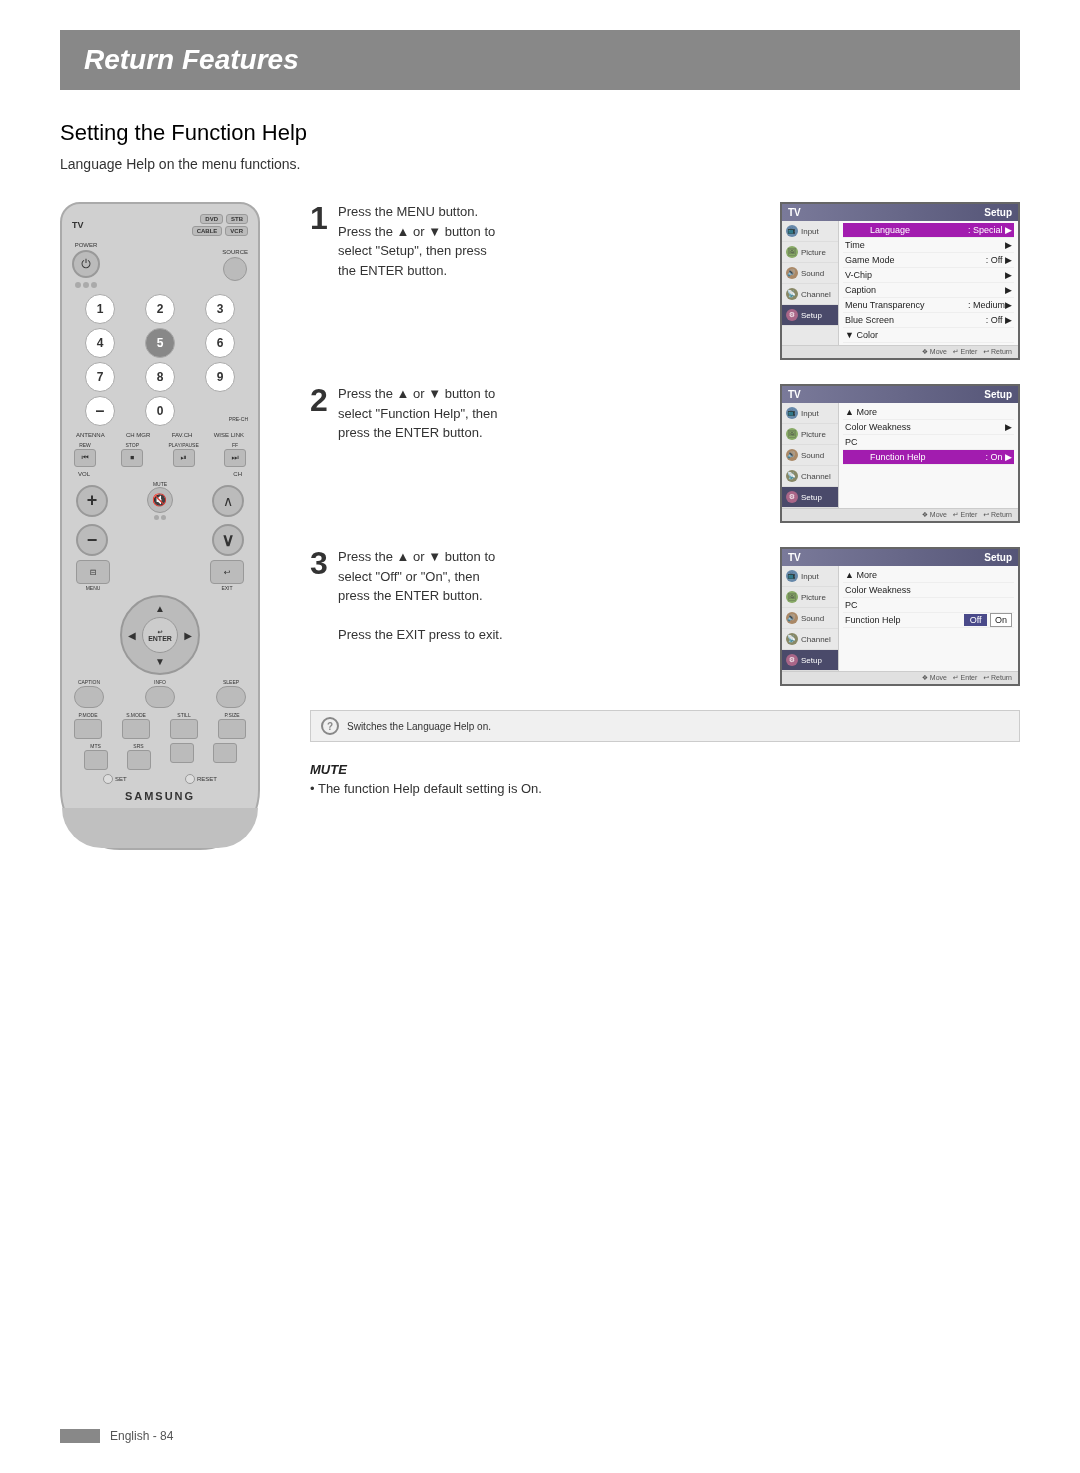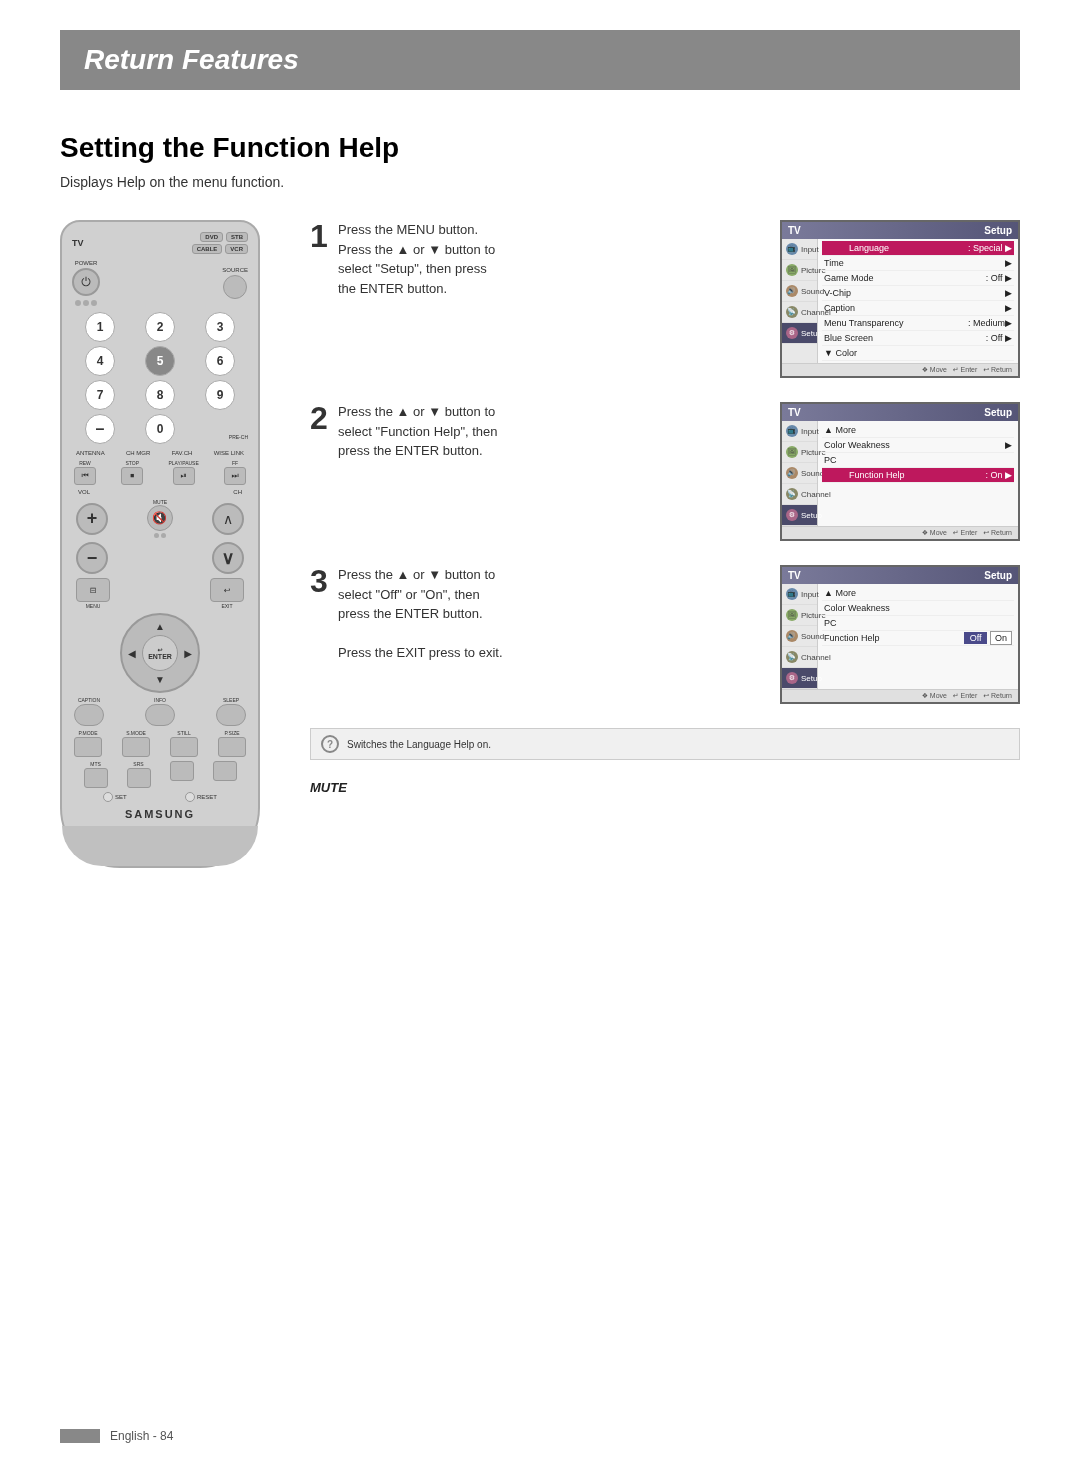--- a/index.html
+++ b/index.html
@@ -21,23 +21,23 @@
     }
     .header-banner h1 {
       font-size: 28px;
       font-weight: bold;
       color: #fff;
       font-style: italic;
     }
 
     
     .section-title {
-      margin: 42px 60px 10px 60px;
-      font-size: 28px;
-      font-weight: bold;
+      margin: 30px 60px 10px 60px;
+      font-size: 22px;
+      font-weight: normal;
       color: #000;
     }
     .section-desc {
       margin: 0 60px 30px 60px;
       font-size: 14px;
       color: #333;
     }
 
     
     .main-content {
@@ -399,21 +399,21 @@
       display: flex;
       justify-content: space-between;
       padding: 3px 6px;
       font-weight: bold;
       font-size: 10px;
     }
     .tv-body {
       display: flex;
     }
     .tv-sidebar {
-      width: 36px;
+      width: 57px;
       background: #e8e8e8;
       border-right: 1px solid #ccc;
     }
     .tv-sidebar-item {
       padding: 4px 4px;
       display: flex;
       align-items: center;
       gap: 3px;
       font-size: 8px;
       color: #444;
@@ -445,21 +445,21 @@
       padding: 2px 4px;
     }
     .tv-menu-row {
       display: flex;
       justify-content: space-between;
       padding: 2px 2px;
       font-size: 9px;
       border-bottom: 1px solid #eee;
     }
     .tv-menu-row.highlighted {
-      background: #be185d;
+      background: #a21caf;
       color: #fff;
       padding-left: 27px;
     }
     .tv-footer {
       background: #e0e0e0;
       font-size: 7px;
       padding: 2px 6px;
       text-align: right;
       color: #555;
       border-top: 1px solid #ccc;
@@ -557,21 +557,21 @@
     }
   </style>
 </head>
 <body>
 
 <div class="header-banner">
   <h1>Return Features</h1>
 </div>
 
 <h2 class="section-title">Setting the Function Help</h2>
-<p class="section-desc">Displays Help on the menu function.</p>
+<p class="section-desc">Language Help on the menu functions.</p>
 
 <div class="main-content">
 
   <div class="remote-container">
     <div class="remote">
 
       <div class="remote-top">
         <span class="remote-tv-label">TV</span>
         <div class="remote-top-buttons">
           <div class="remote-top-row">
@@ -967,20 +967,23 @@
       </div>
     </div>
 
     <div class="info-box">
       <div class="info-circle">?</div>
       <span>Switches the Language Help on.</span>
     </div>
 
     <div class="note-section">
       <div class="note-title">MUTE</div>
+      <div class="note-text">
+        • <span>The function Help default setting is On.</span>
+      </div>
     </div>
 
   </div>
 </div>
 
 <div class="page-footer">
   <div class="footer-bar"></div>
   <span class="footer-text">English - 84</span>
 </div>
 

